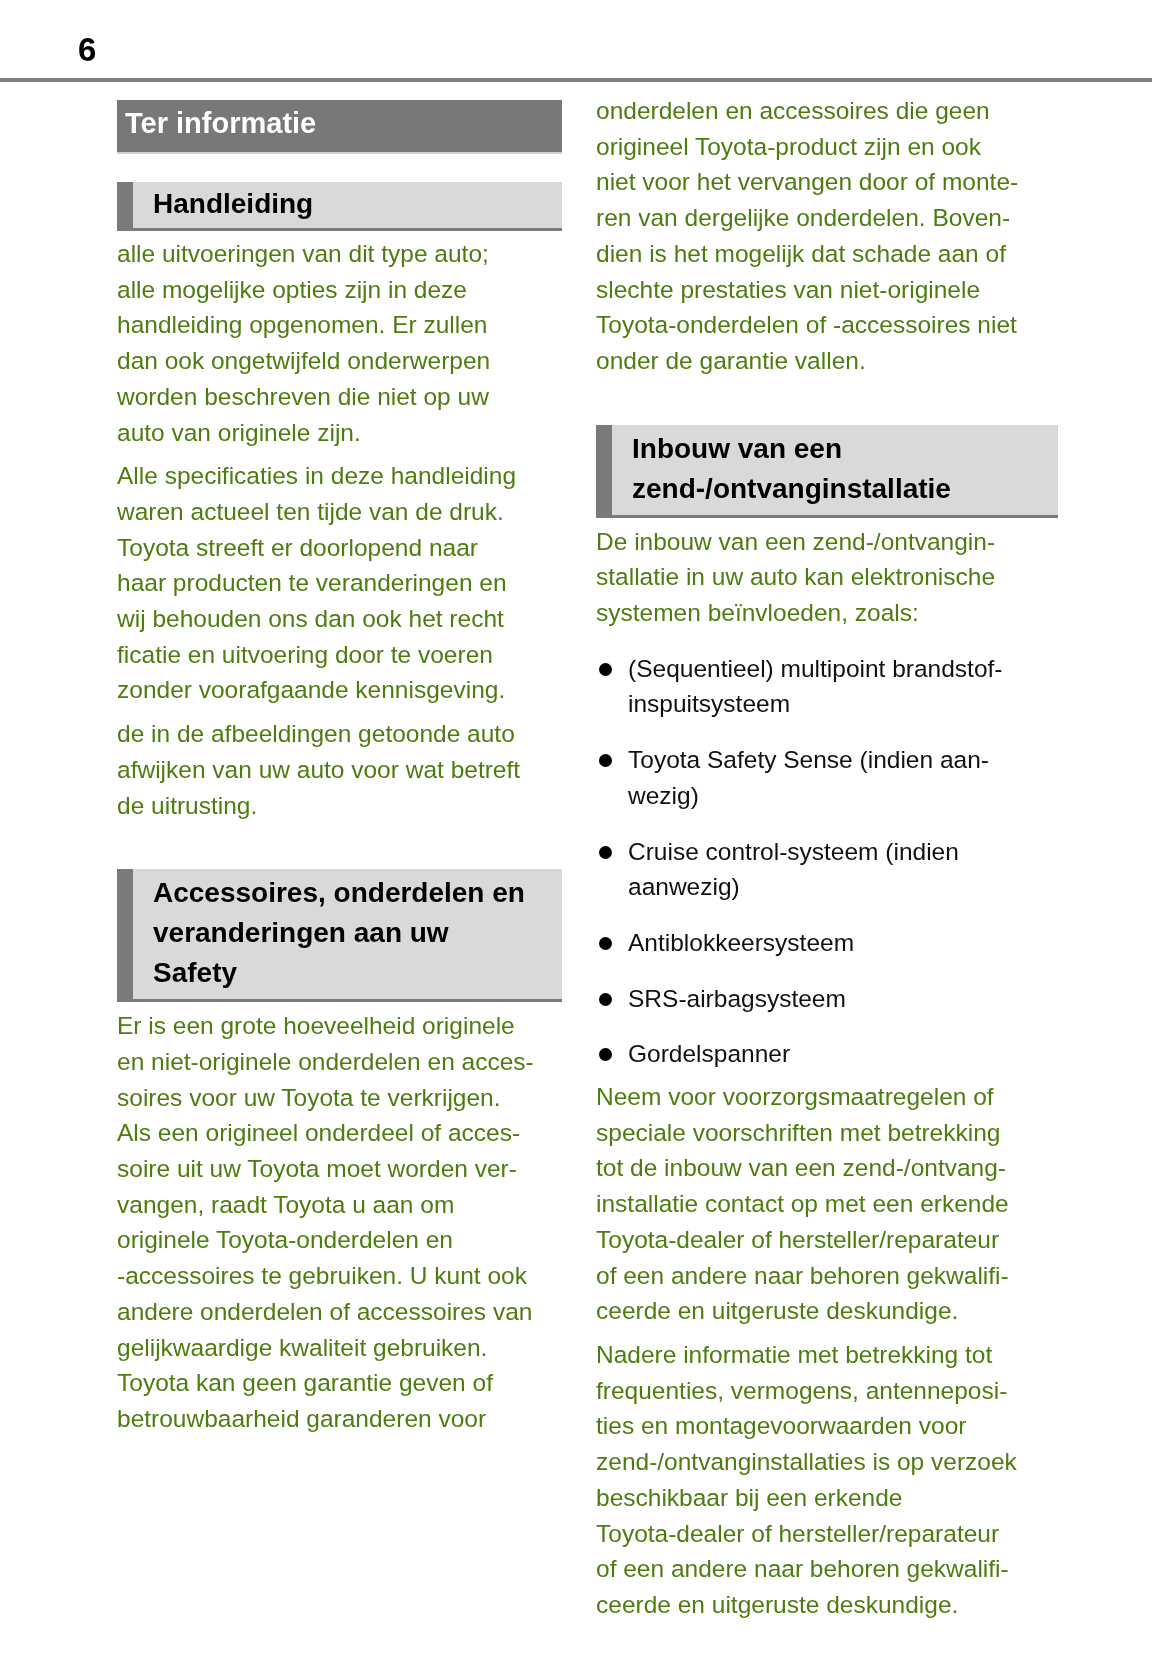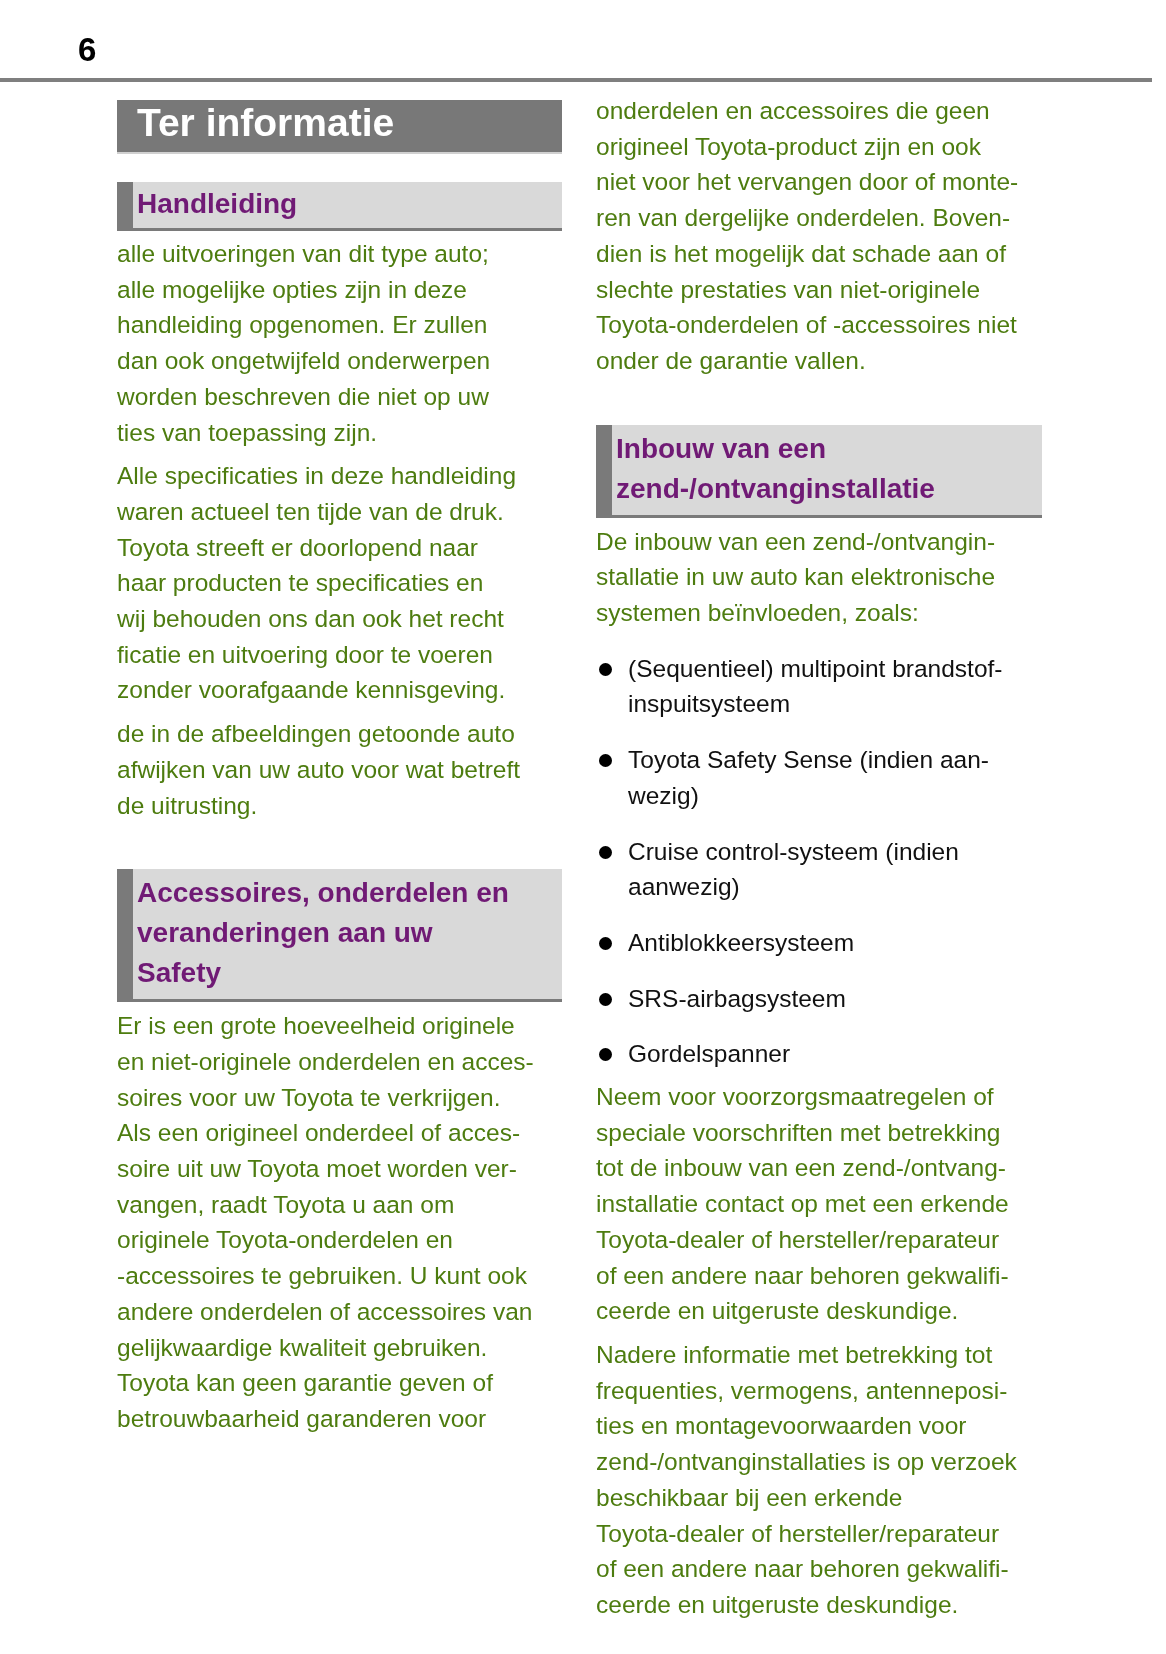--- a/index.html
+++ b/index.html
@@ -3,24 +3,24 @@
 <meta charset="utf-8">
 <style>
   html, body { margin:0; padding:0; background:#ffffff; }
   body { width:1166px; height:1654px; position:relative; overflow:hidden;
          font-family:"Liberation Sans", sans-serif; color:#111; }
   .page-num { position:absolute; left:78px; top:30px; font-size:33px; font-weight:bold; line-height:40px; color:#000; }
   .top-rule { position:absolute; left:0; top:78px; width:1152px; height:4px; background:#7f7f7f; }
   .col { position:absolute; width:445px; }
   .col.left { left:117px; top:100px; }
   .col.right { left:596px; top:93px; width:460px; }
-  .chapter-bar { height:54px; background:#787878; color:#fff; font-weight:bold; font-size:39px;
-                 line-height:46px; padding-left:20px; box-sizing:border-box; border-bottom:2px solid #d0d0d0; }
+  .chapter-bar { height:54px; background:#787878; color:#fff; font-weight:bold; font-size:29px;
+                 line-height:46px; padding-left:8px; box-sizing:border-box; border-bottom:2px solid #d0d0d0; }
   .sec-head { background:#d9d9d9; border-left:16px solid #7a7a7a; border-bottom:3px solid #7a7a7a;
-              font-weight:bold; font-size:28px; line-height:40px; padding:4px 6px 6px 4px; color:#701a75; }
+              font-weight:bold; font-size:28px; line-height:40px; padding:4px 6px 6px 20px; color:#000000; }
   .para { font-size:24.5px; line-height:35.7px; margin:0 0 8px 0; color:#4d7c0f; white-space:nowrap; }
   .para span { display:block; }
   ul.bullets { list-style:none; margin:0 0 7px 0; padding:0; }
   ul.bullets li { position:relative; padding-left:32px; font-size:24.5px; line-height:35.7px; margin-bottom:7px; white-space:nowrap;margin-top:20px; }
   ul.bullets li .dot { position:absolute; left:3px; top:12px; width:13px; height:13px; border-radius:50%; background:#000; }
   ul.bullets li span.l { display:block; }
 </style>
 </head>
 <body>
 
@@ -32,27 +32,27 @@
 
   <div class="sec-head" style="margin-top:28px; line-height:38px; padding-top:3px; padding-bottom:5px;">Handleiding</div>
 
   <div style="margin-top:5px;">
     <div class="para">
       <span>alle uitvoeringen van dit type auto;</span>
       <span>alle mogelijke opties zijn in deze</span>
       <span>handleiding opgenomen. Er zullen</span>
       <span>dan ook ongetwijfeld onderwerpen</span>
       <span>worden beschreven die niet op uw</span>
-      <span>ties van toepassing zijn.</span>
+      <span>auto van originele zijn.</span>
     </div>
     <div class="para">
       <span>Alle specificaties in deze handleiding</span>
       <span>waren actueel ten tijde van de druk.</span>
       <span>Toyota streeft er doorlopend naar</span>
-      <span>haar producten te specificaties en</span>
+      <span>haar producten te veranderingen en</span>
       <span>wij behouden ons dan ook het recht</span>
       <span>ficatie en uitvoering door te voeren</span>
       <span>zonder voorafgaande kennisgeving.</span>
     </div>
     <div class="para">
       <span>de in de afbeeldingen getoonde auto</span>
       <span>afwijken van uw auto voor wat betreft</span>
       <span>de uitrusting.</span>
     </div>
   </div>

